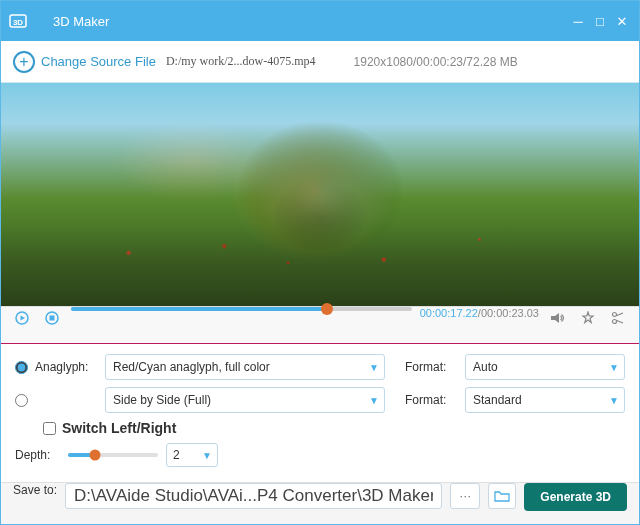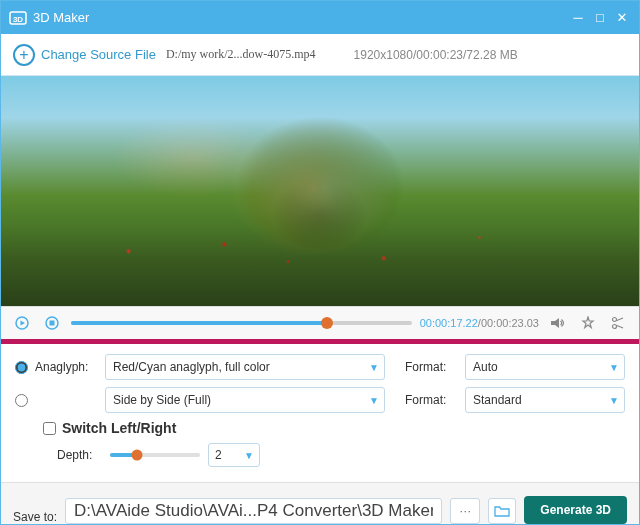--- a/index.html
+++ b/index.html
@@ -15,25 +15,26 @@
       width: 640px;
       height: 525px;
       border: 1px solid #5bb8e8;
       display: flex;
       flex-direction: column;
       background: #fff;
     }
     
     .title-bar {
       background: #4ab0e8;
-      height: 33px;
+      height: 40px;
       display: flex;
       align-items: center;
       padding: 15px 8px;
       flex-shrink: 0;
+      gap: 20px;
     }
     .title-bar-icon {
       width: 18px;
       height: 18px;
       margin-right: 6px;
     }
     .title-bar-text {
       color: #fff;
       font-size: 13px;
       font-weight: 500;
@@ -103,24 +104,23 @@
     .video-area {
       background: #000;
       flex: 1;
       position: relative;
       overflow: hidden;
     }
     
     .controls-bar {
       background: #f8f8f8;
       border-top: 1px solid #e0e0e0;
-      border-bottom: 5px solid #be185d;
+      border-bottom: 1px solid #be185d;
       height: 38px;
       display: flex;
-      align-items: center;
       padding: 0 10px;
       gap: 8px;
       flex-shrink: 0;
     }
     .ctrl-btn {
       background: none;
       border: none;
       cursor: pointer;
       color: #555;
       font-size: 14px;
@@ -257,21 +257,20 @@
     .checkbox-label {
       font-size: 14px;
       color: #333;
       font-weight: bold;
     }
     .depth-row {
       display: flex;
       align-items: center;
       gap: 8px;
       padding-left: 0;
-      margin-left: 42px;
     }
     .depth-label {
       font-size: 12px;
       color: #333;
       width: 45px;
     }
     .depth-slider-track {
       width: 90px;
       height: 4px;
       background: #e0e0e0;
@@ -323,21 +322,21 @@
       color: #333;
       width: 52px;
       flex-shrink: 0;
     }
     
     .save-bar {
       background: #f5f5f5;
       border-top: 1px solid #e0e0e0;
       height: 42px;
       display: flex;
-      align-items: flex-end;
+      align-items: flex-start;
       padding: 0 12px;
       gap: 8px;
       flex-shrink: 0;
     }
     .save-label {
       font-size: 12px;
       color: #333;
       white-space: nowrap;
     }
     .save-path-input {

